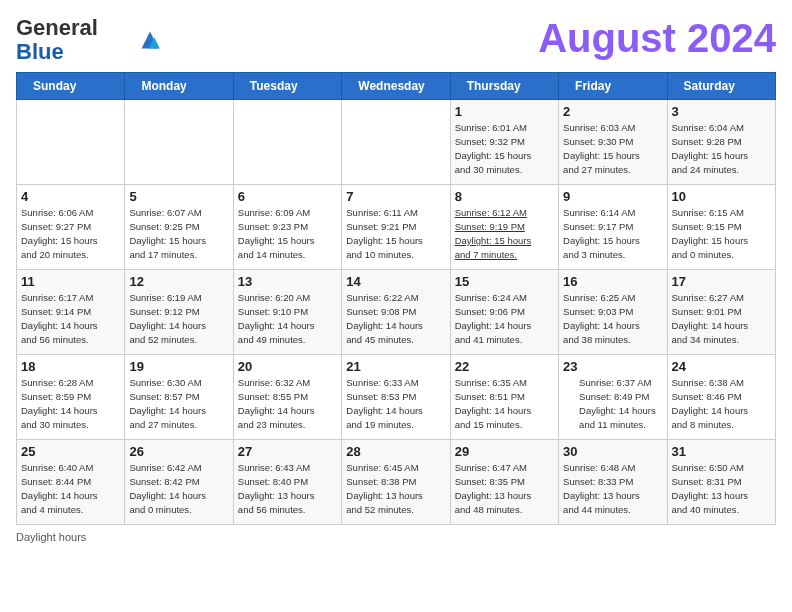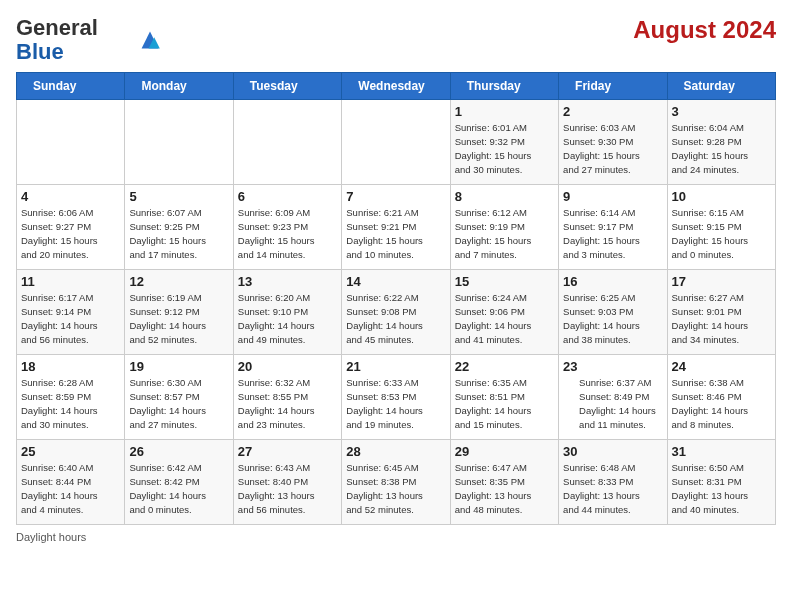--- a/index.html
+++ b/index.html
@@ -29,23 +29,23 @@
     .logo-blue { color: #1a5ca8; }
     .logo-icon {
       width: 28px;
       height: 28px;
       margin-left: 2px;
     }
     .title-block {
       text-align: right;
     }
     .month-year {
-      font-size: 24px;
+      font-size: 40px;
       font-weight: bold;
-      color: #b91c1c;
+      color: #8b5cf6;
     }
     .location {
       font-size: 15px;
       color: #444;
       margin-top: 2px;
     }
     table {
       width: 100%;
       border-collapse: collapse;
       table-layout: fixed;
@@ -171,28 +171,28 @@
         </td>
         <td>
           <div class="day-number">6</div>
           <div class="day-info" style="white-space: pre-line;">Sunrise: 6:09 AM
 Sunset: 9:23 PM
 Daylight: 15 hours
 and 14 minutes.</div>
         </td>
         <td>
           <div class="day-number">7</div>
-          <div class="day-info" style="white-space: pre-line;">Sunrise: 6:21 AM
+          <div class="day-info" style="white-space: pre-line;">Sunrise: 6:11 AM
 Sunset: 9:21 PM
 Daylight: 15 hours
 and 10 minutes.</div>
         </td>
         <td>
           <div class="day-number">8</div>
-          <div class="day-info" style="white-space: pre-line;">Sunrise: 6:12 AM
+          <div class="day-info" style="white-space: pre-line; text-decoration: underline;">Sunrise: 6:12 AM
 Sunset: 9:19 PM
 Daylight: 15 hours
 and 7 minutes.</div>
         </td>
         <td>
           <div class="day-number">9</div>
           <div class="day-info" style="white-space: pre-line;">Sunrise: 6:14 AM
 Sunset: 9:17 PM
 Daylight: 15 hours
 and 3 minutes.</div>

